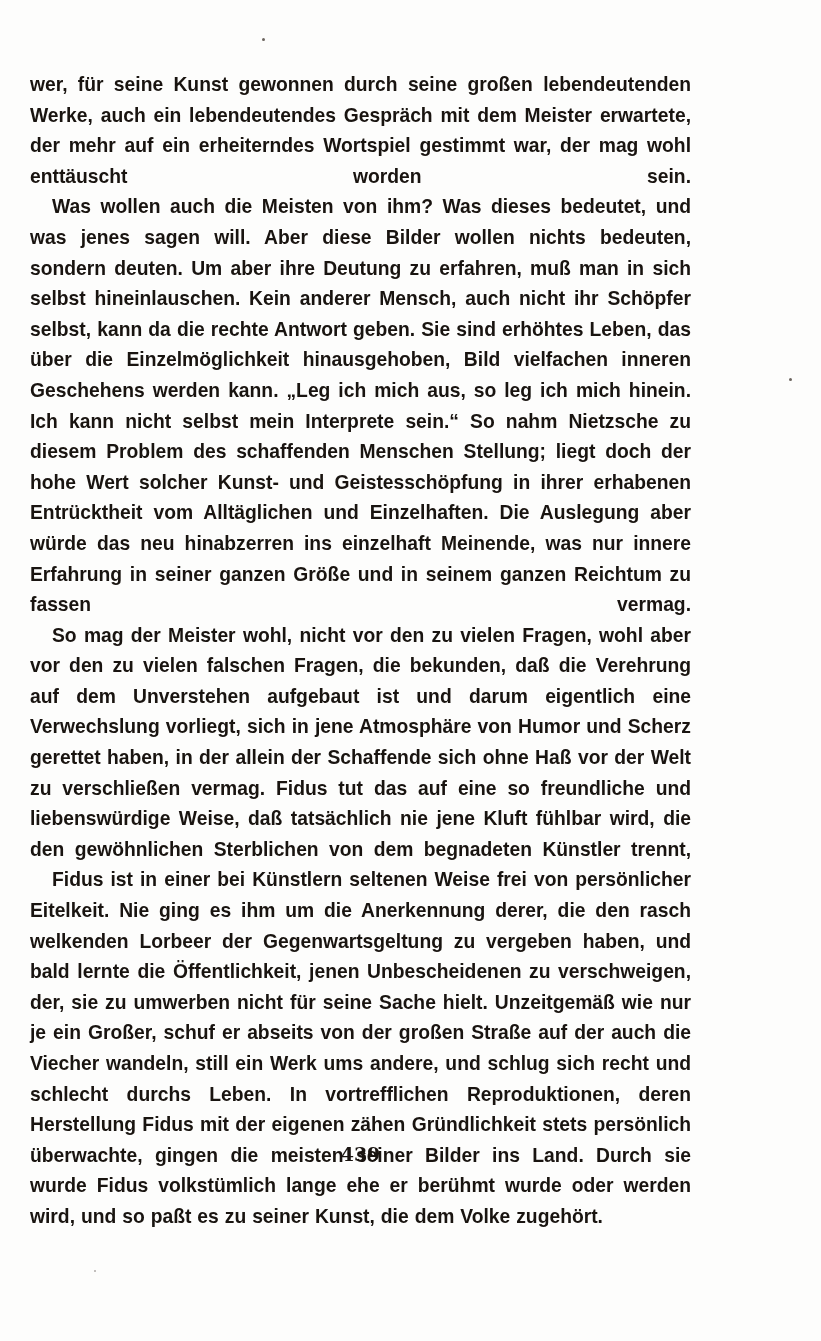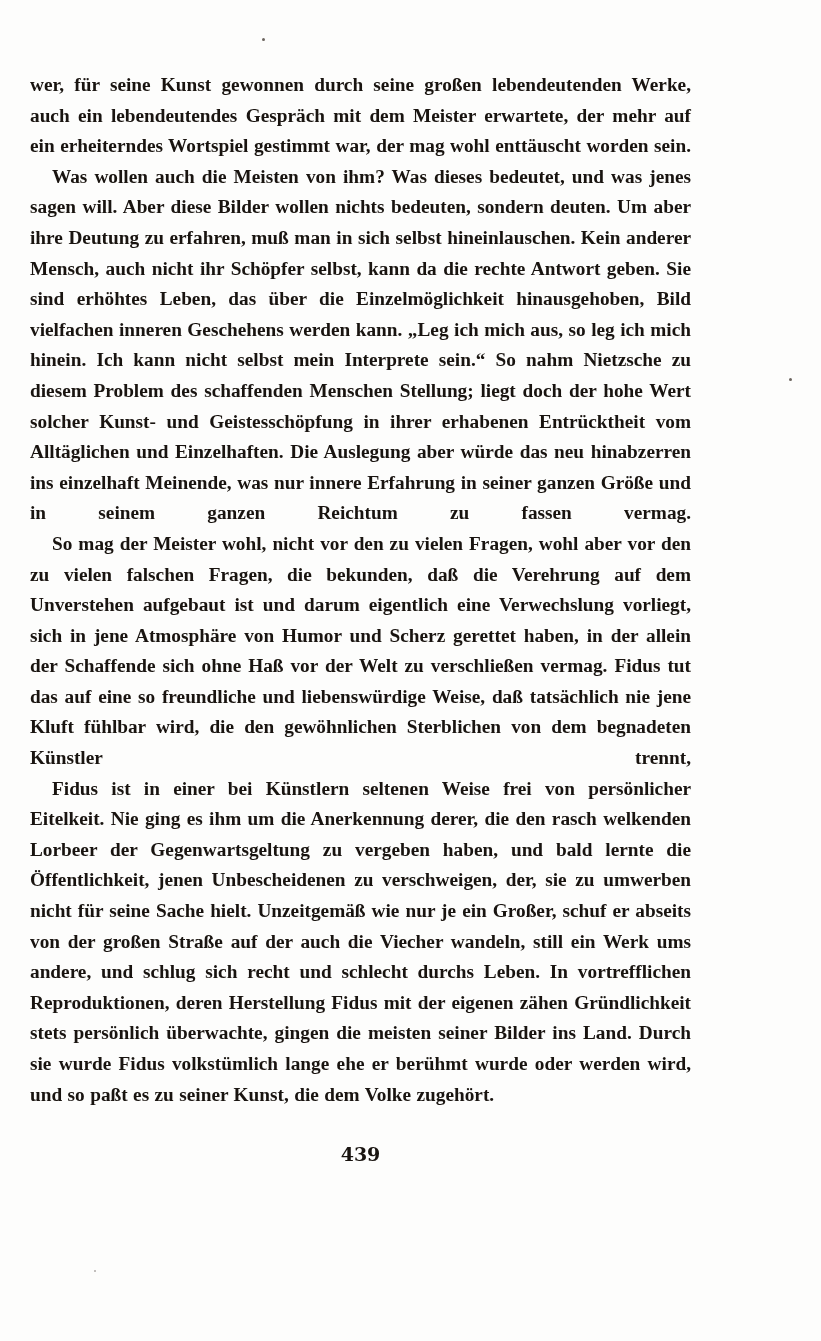--- a/index.html
+++ b/index.html
@@ -32,21 +32,21 @@
     margin: 0 0 0 0;
     text-align: justify;
     text-align-last: left;
     font-size: 19.3px;
     line-height: 30.6px;
     letter-spacing: 0.0px;
     word-spacing: 0.6px;
     text-indent: 0;
     font-weight: 600;
     font-style: normal;
-    font-family: Liberation Serif, serif;
+    font-family: Liberation Sans, sans-serif;
     transform: none;
   }
   .para + .para {
     text-indent: 22px;
   }
   .para.justify-all {
     text-align-last: justify;
   }
   .page-number {
     position: absolute;

